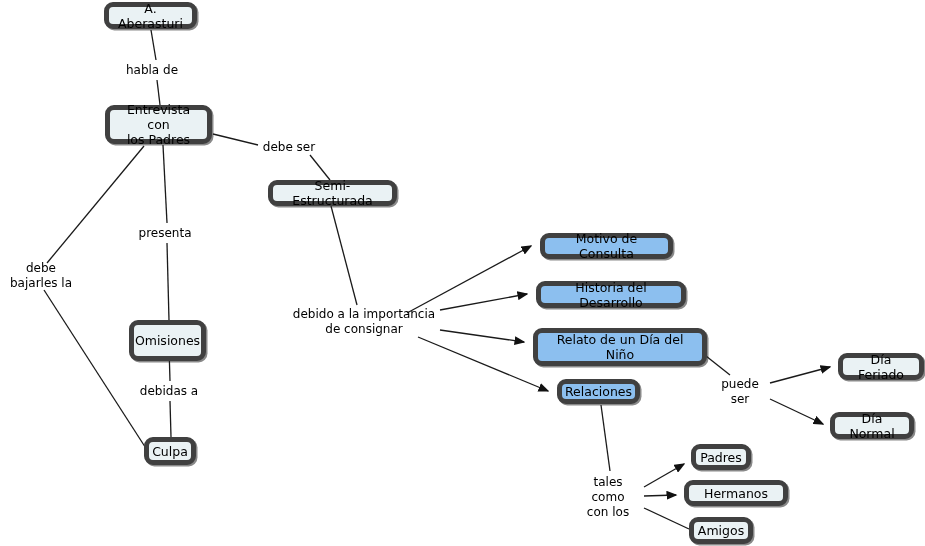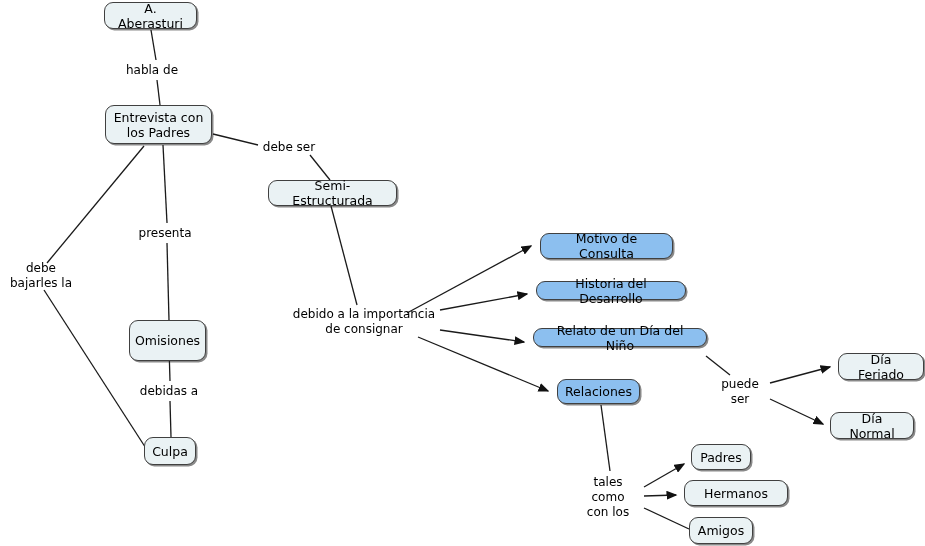--- a/index.html
+++ b/index.html
@@ -23,21 +23,21 @@
     height: 546px;
     pointer-events: none;
   }
   .node {
     position: absolute;
     box-sizing: border-box;
     display: flex;
     align-items: center;
     justify-content: center;
     text-align: center;
-    border: 1px solid #404040;
+    border: 5px solid #404040;
     border-radius: 9px;
     font-size: 12.5px;
     line-height: 15px;
     color: #000000;
     background: #eaf2f4;
     box-shadow: 1.5px 1.5px 0 rgba(40,40,40,0.55);
     white-space: pre-line;
     padding: 0 7px;
   }
   .node.blue {
@@ -89,22 +89,22 @@
       </g>
   </svg>
   <div id="nodes-layer">
       <div class="node" style="left: 104px; top: 2px; width: 93px; height: 27px;">A. Aberasturi</div>
       <div class="node" style="left: 105px; top: 105px; width: 107px; height: 39px;">Entrevista con
 los Padres</div>
       <div class="node" style="left: 268px; top: 180px; width: 129px; height: 26px;">Semi-Estructurada</div>
       <div class="node" style="left: 129px; top: 320px; width: 77px; height: 41px;">Omisiones</div>
       <div class="node" style="left: 144px; top: 437px; width: 52px; height: 28px;">Culpa</div>
       <div class="node blue" style="left: 540px; top: 233px; width: 133px; height: 26px;">Motivo de Consulta</div>
-      <div class="node blue" style="left: 536px; top: 281px; width: 150px; height: 19px;">Historia del Desarrollo</div>
-      <div class="node blue" style="left: 533px; top: 328px; width: 174px; height: 19px;">Relato de un Día del Niño</div>
+      <div class="node blue" style="left: 536px; top: 281px; width: 150px; height: 27px;">Historia del Desarrollo</div>
+      <div class="node blue" style="left: 533px; top: 328px; width: 174px; height: 38px;">Relato de un Día del Niño</div>
       <div class="node blue" style="left: 557px; top: 379px; width: 83px; height: 25px;">Relaciones</div>
       <div class="node" style="left: 838px; top: 353px; width: 86px; height: 27px; text-align: center;">Día Feriado</div>
       <div class="node" style="left: 830px; top: 412px; width: 84px; height: 27px;">Día Normal</div>
       <div class="node" style="left: 691px; top: 444px; width: 60px; height: 26px;">Padres</div>
       <div class="node" style="left: 684px; top: 480px; width: 104px; height: 26px;">Hermanos</div>
       <div class="node" style="left: 689px; top: 517px; width: 64px; height: 27px;">Amigos</div>
     </div>
   <div id="labels-layer">
       <div class="edge-label" style="width: 80px; left: 112px; top: 62.5px;">habla de</div>
       <div class="edge-label" style="width: 80px; left: 249px; top: 139.5px;">debe ser</div>

